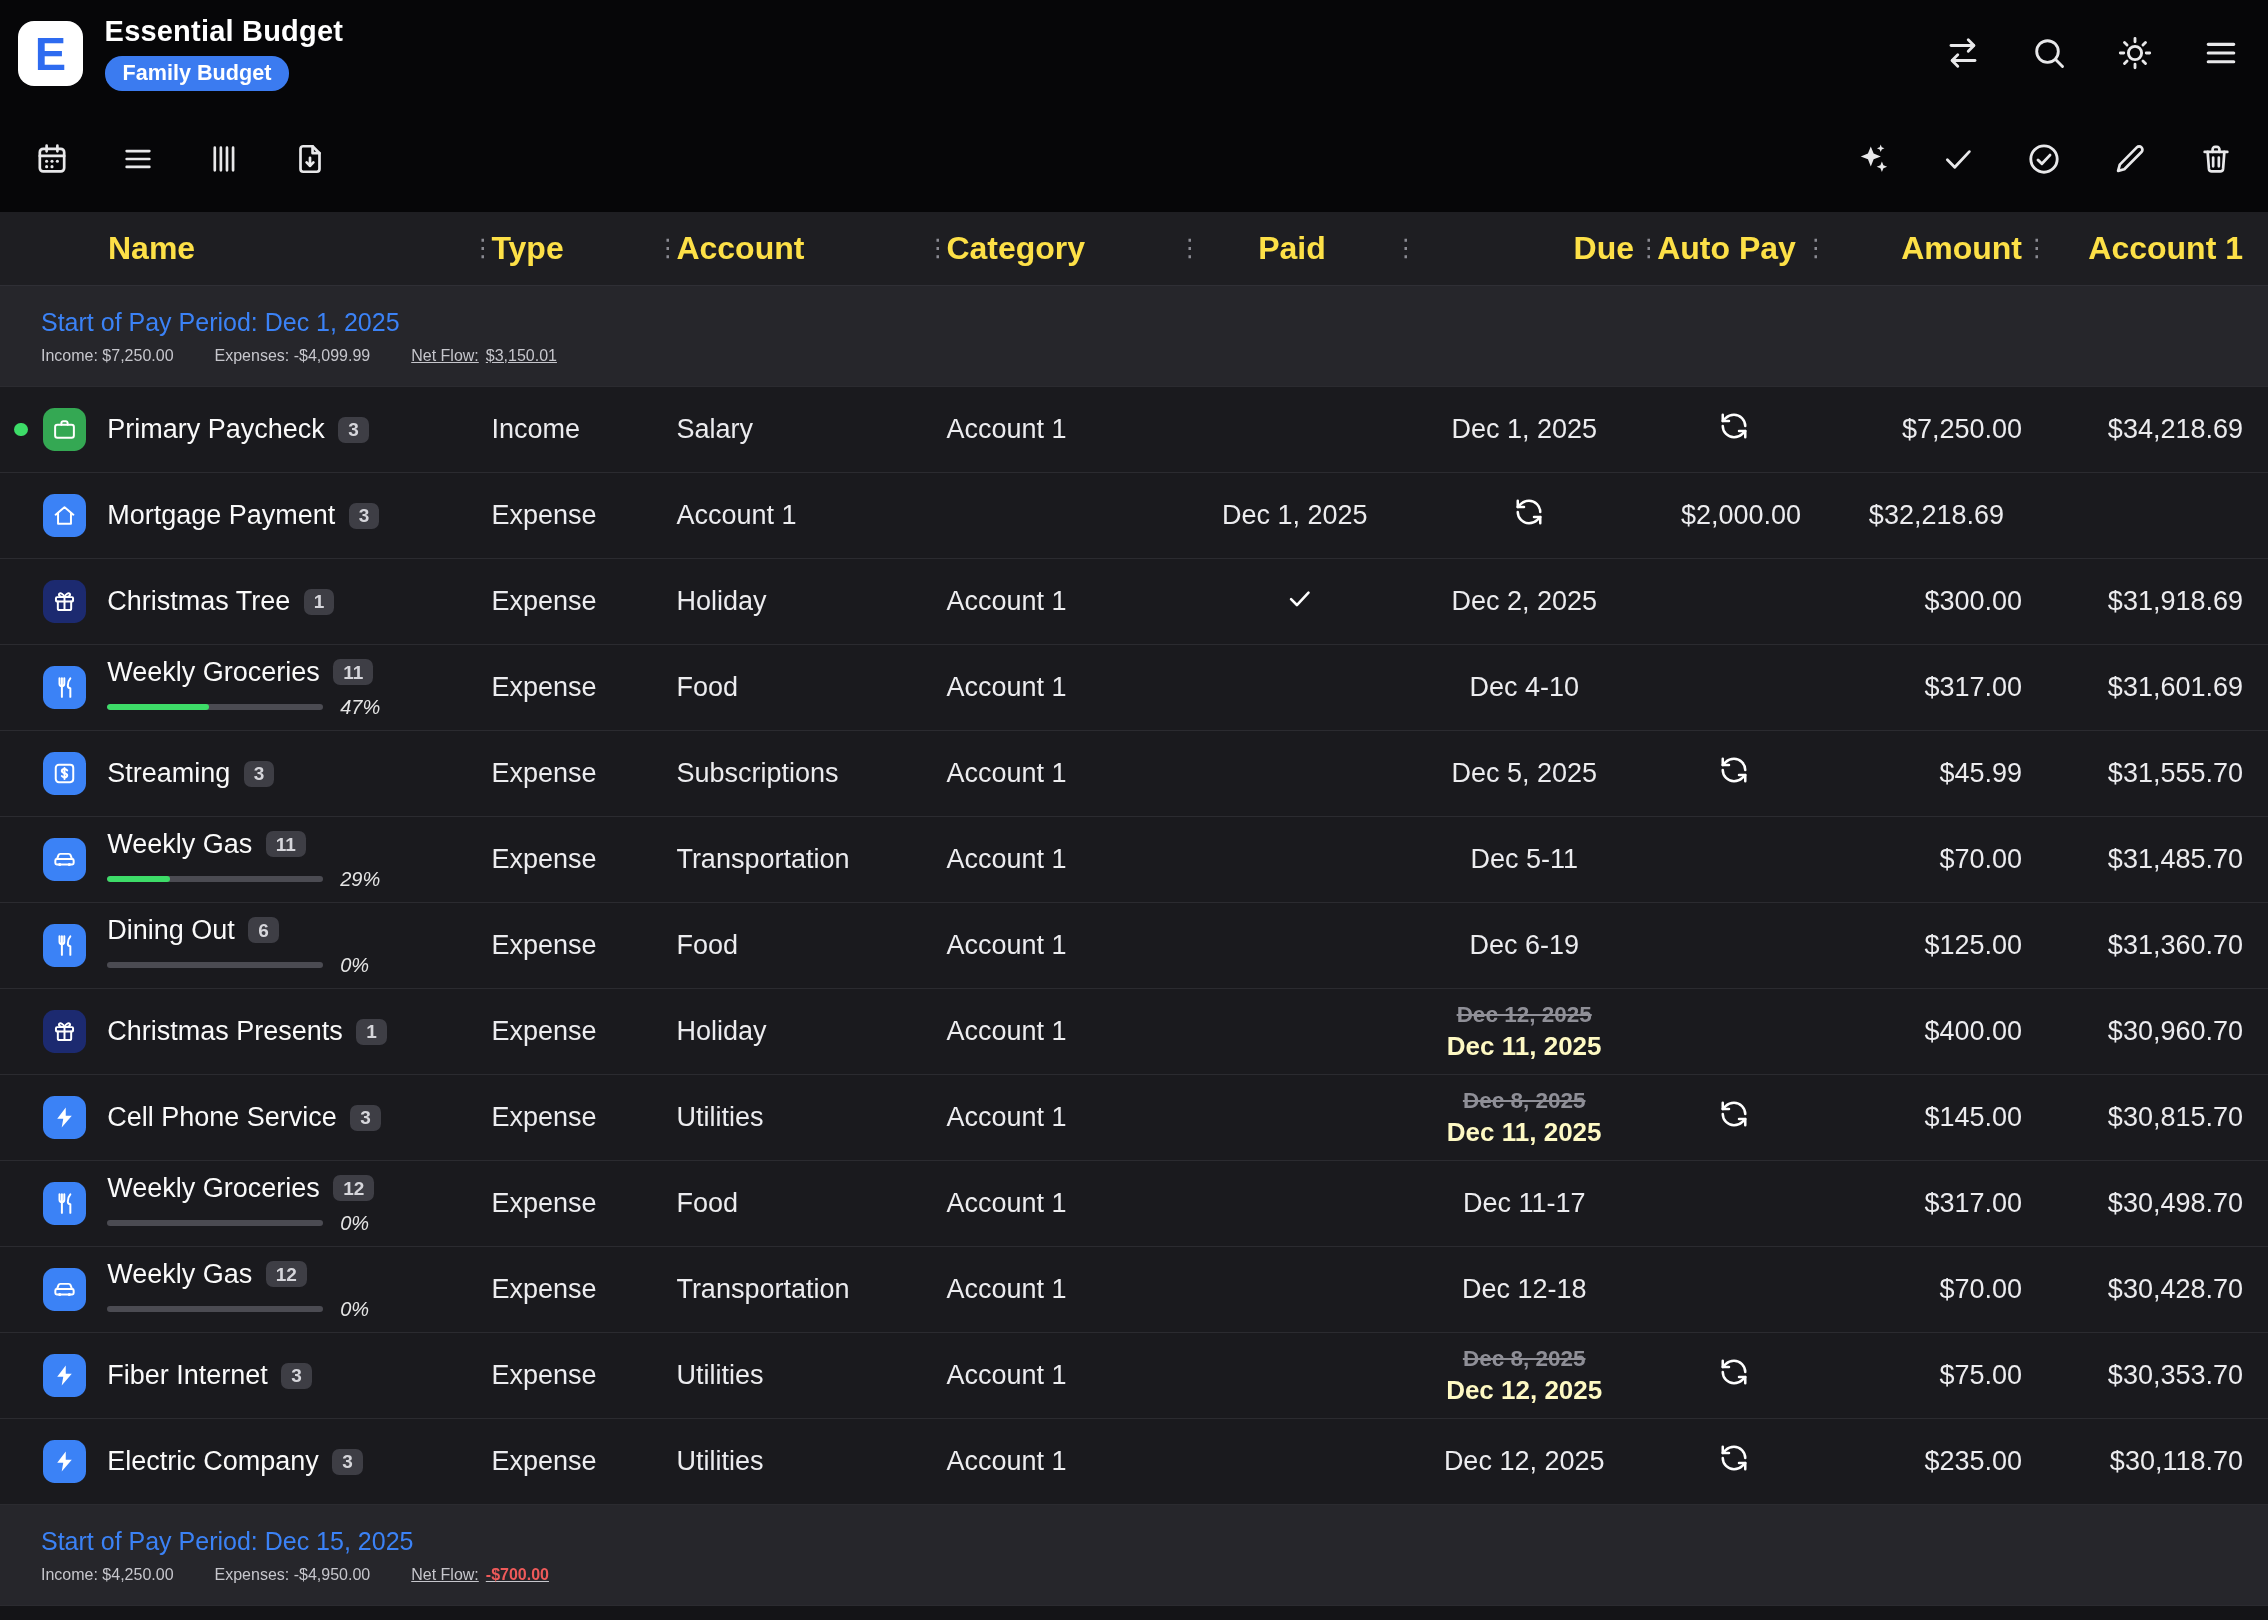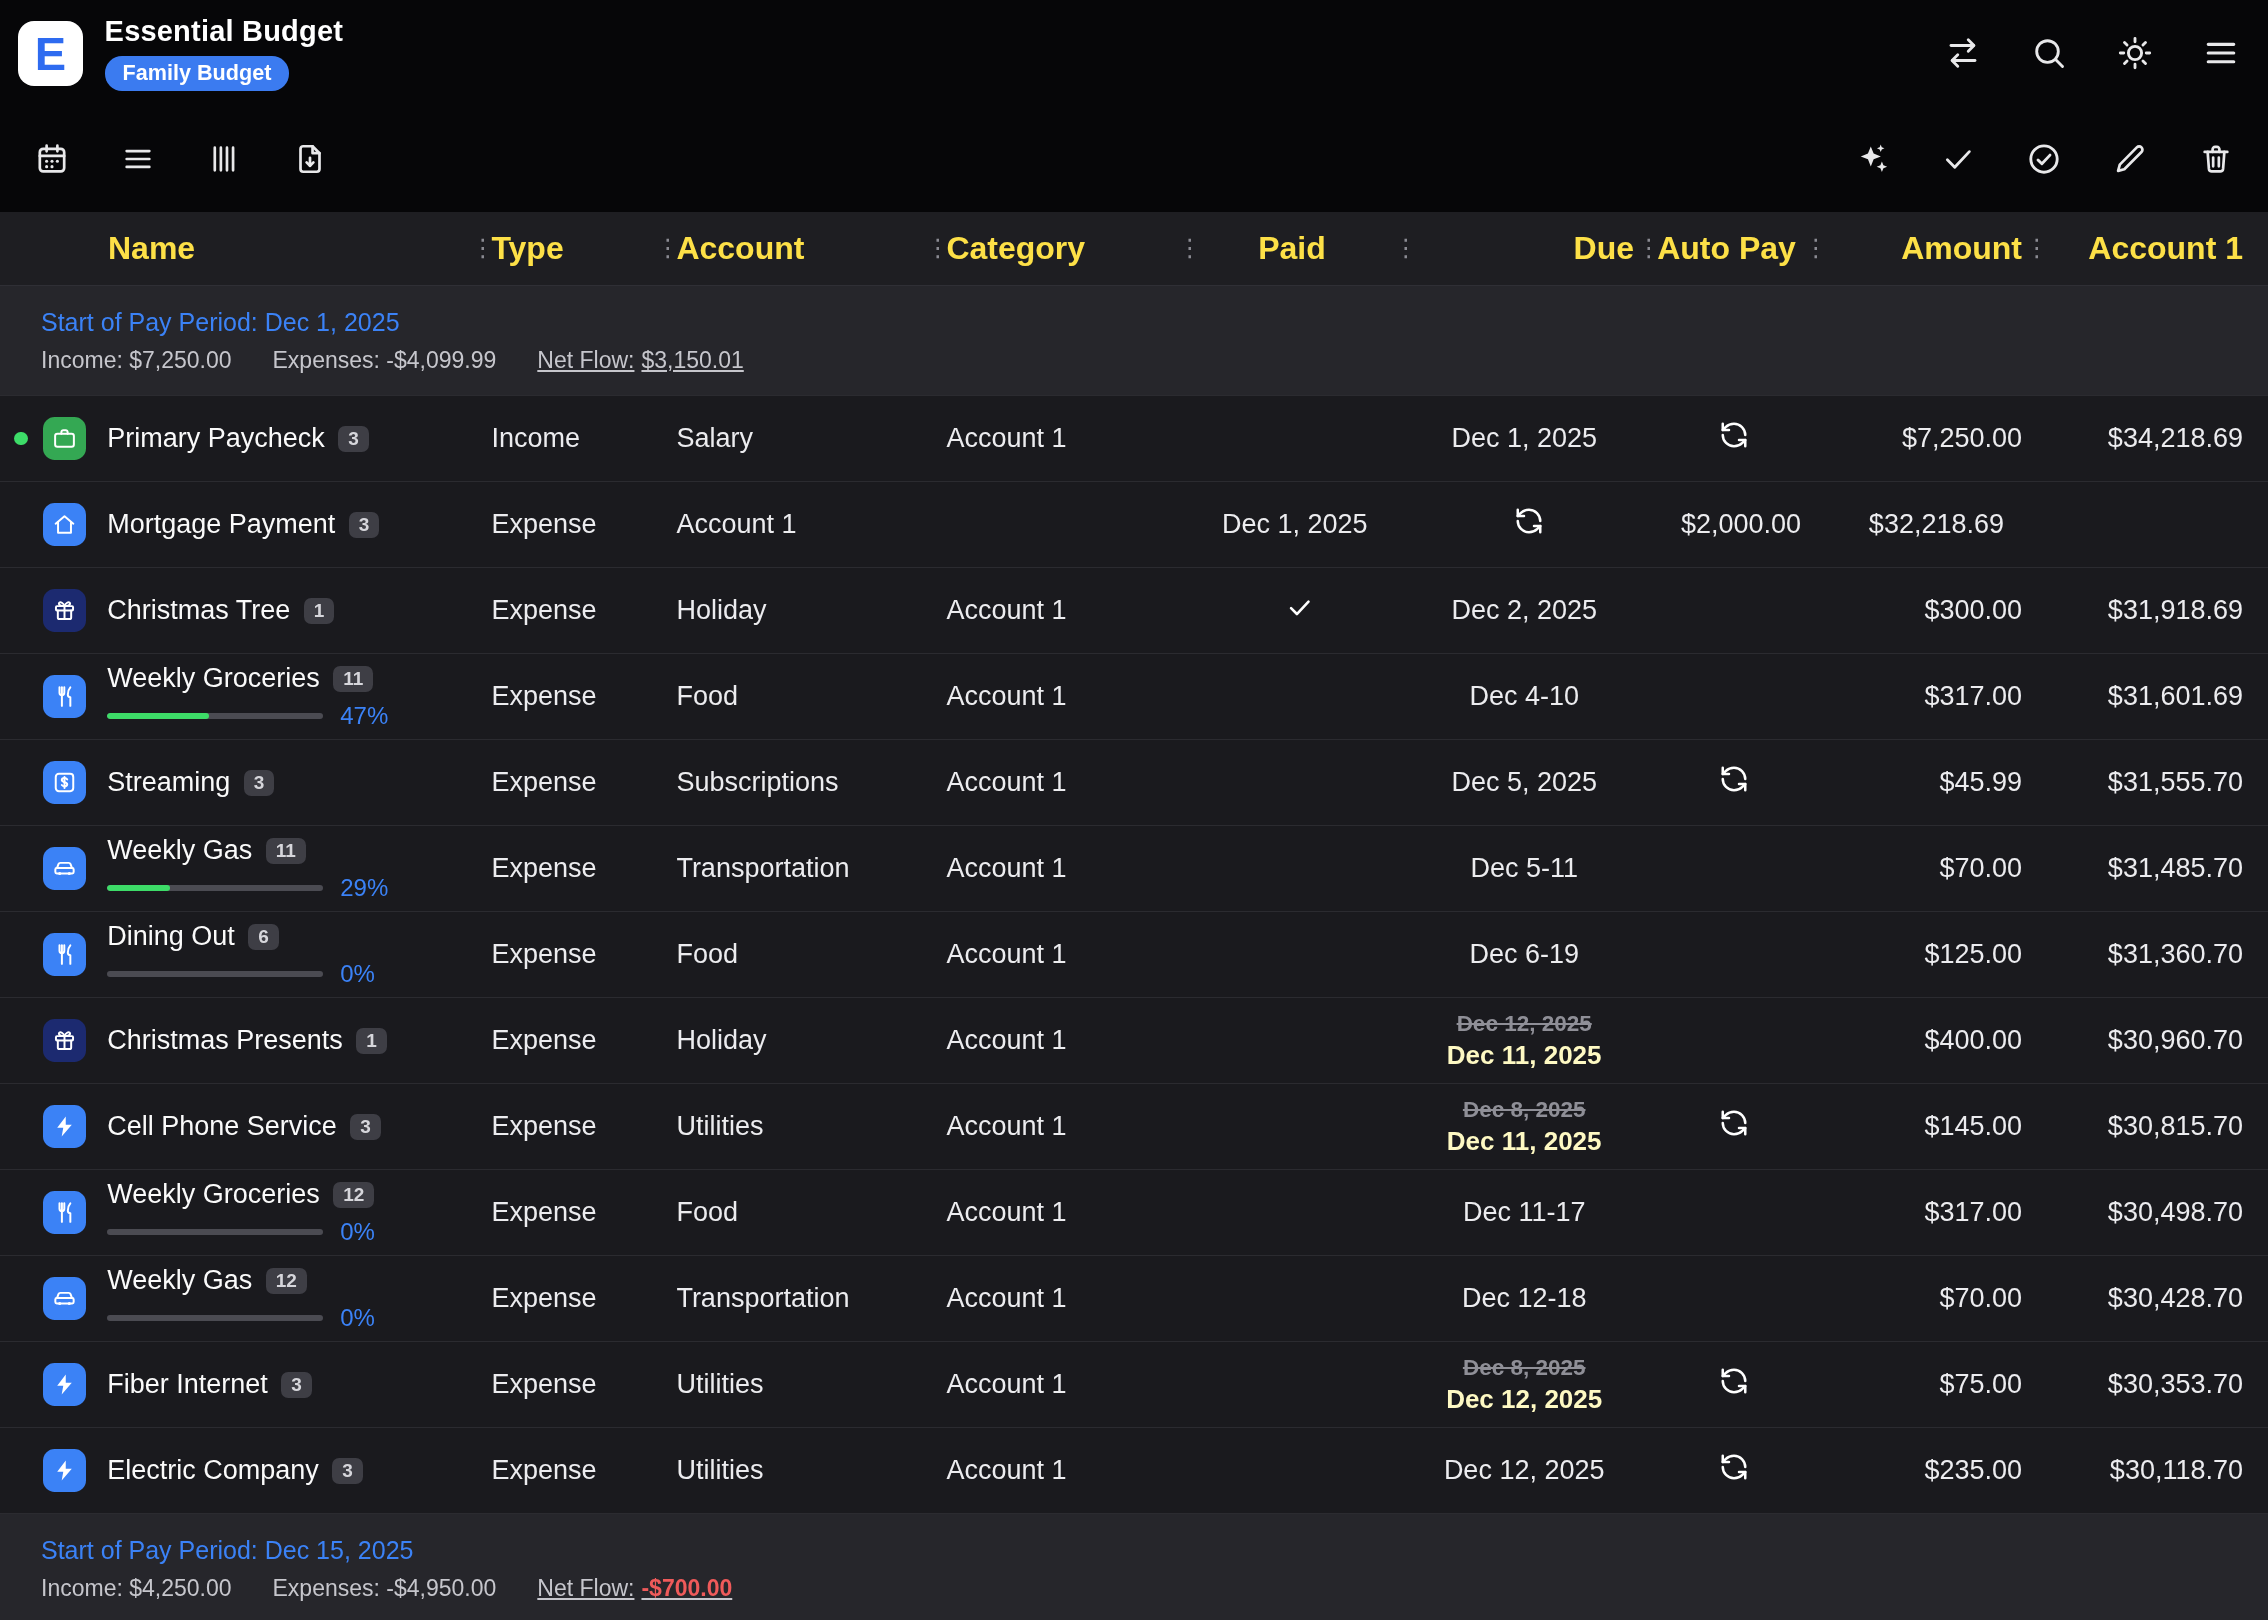--- a/index.html
+++ b/index.html
@@ -66,21 +66,21 @@
   }
 
   #table-body { flex:1 1 auto; display:flex; flex-direction:column; overflow:hidden; }
 
   .group-band {
     background:#26262b; border-bottom:0.9px solid #2b2b30;
     padding:21.6px 0 21.6px 41px; display:flex; flex-direction:column; gap:10px;
     flex:0 0 auto;
   }
   .band-title { font-size:25px; font-weight:400; color:#3b82f6; }
-  .band-sub { display:flex; gap:41px; font-size:23px; color:#c6c6cc; }
+  .band-sub { display:flex; gap:41px; font-size:16px; color:#c6c6cc; }
   .nf { display:flex; gap:7px;text-decoration:underline; }
   .nf-neg { color:#ef5a5a; font-weight:600; }
 
   .row { height:86px; flex:0 0 auto; background:#1a1a1e; border-bottom:0.9px solid #2b2b30; }
   .row .cell {
     display:flex; align-items:center; font-size:27px; color:#ececef;
     padding-left:14.4px; min-width:0; height:100%;
   }
   .c-name { padding-left:18px; }
   .dot { width:13.5px; height:13.5px; border-radius:50%; background:#3ddc68; margin-right:15.3px; flex:0 0 auto; }
@@ -92,21 +92,21 @@
   .name-stack { display:flex; flex-direction:column; gap:8px; min-width:0; }
   .name-line { display:flex; align-items:center; gap:13.5px; }
   .row-name { font-size:27px; font-weight:500; color:#fafafa; white-space:nowrap; }
   .count-badge {
     background:#3e3e45; color:#d6d6db; font-size:19px; font-weight:700;
     padding:3.6px 10px; border-radius:7.2px; line-height:1;
   }
   .progress-line { display:flex; align-items:center; gap:17px; }
   .progress-track { width:216px; height:6.3px; border-radius:3.6px; background:#4b4b52; overflow:hidden; }
   .progress-fill { display:block; height:100%; background:#3ddc68; border-radius:3.6px; }
-  .progress-label { font-size:24px; color:#3b82f6; }
+  .progress-label { font-size:20px; color:#e5e5e5;font-style:italic; }
 
   .c-paid { justify-content:center; padding-left:0; }
   .c-due {
     flex-direction:column; align-items:flex-end; justify-content:center;
     padding-right:9px; padding-left:0; gap:3.6px;
   }
   .due { line-height:1.1; }
   .due-old { font-size:22.5px; font-weight:600; color:#8f8f97; text-decoration:line-through; line-height:1.1; }
   .due-new { font-weight:700; color:#fef9c3; font-size:26px; }
   .c-autopay { justify-content:center; padding-left:0; }

